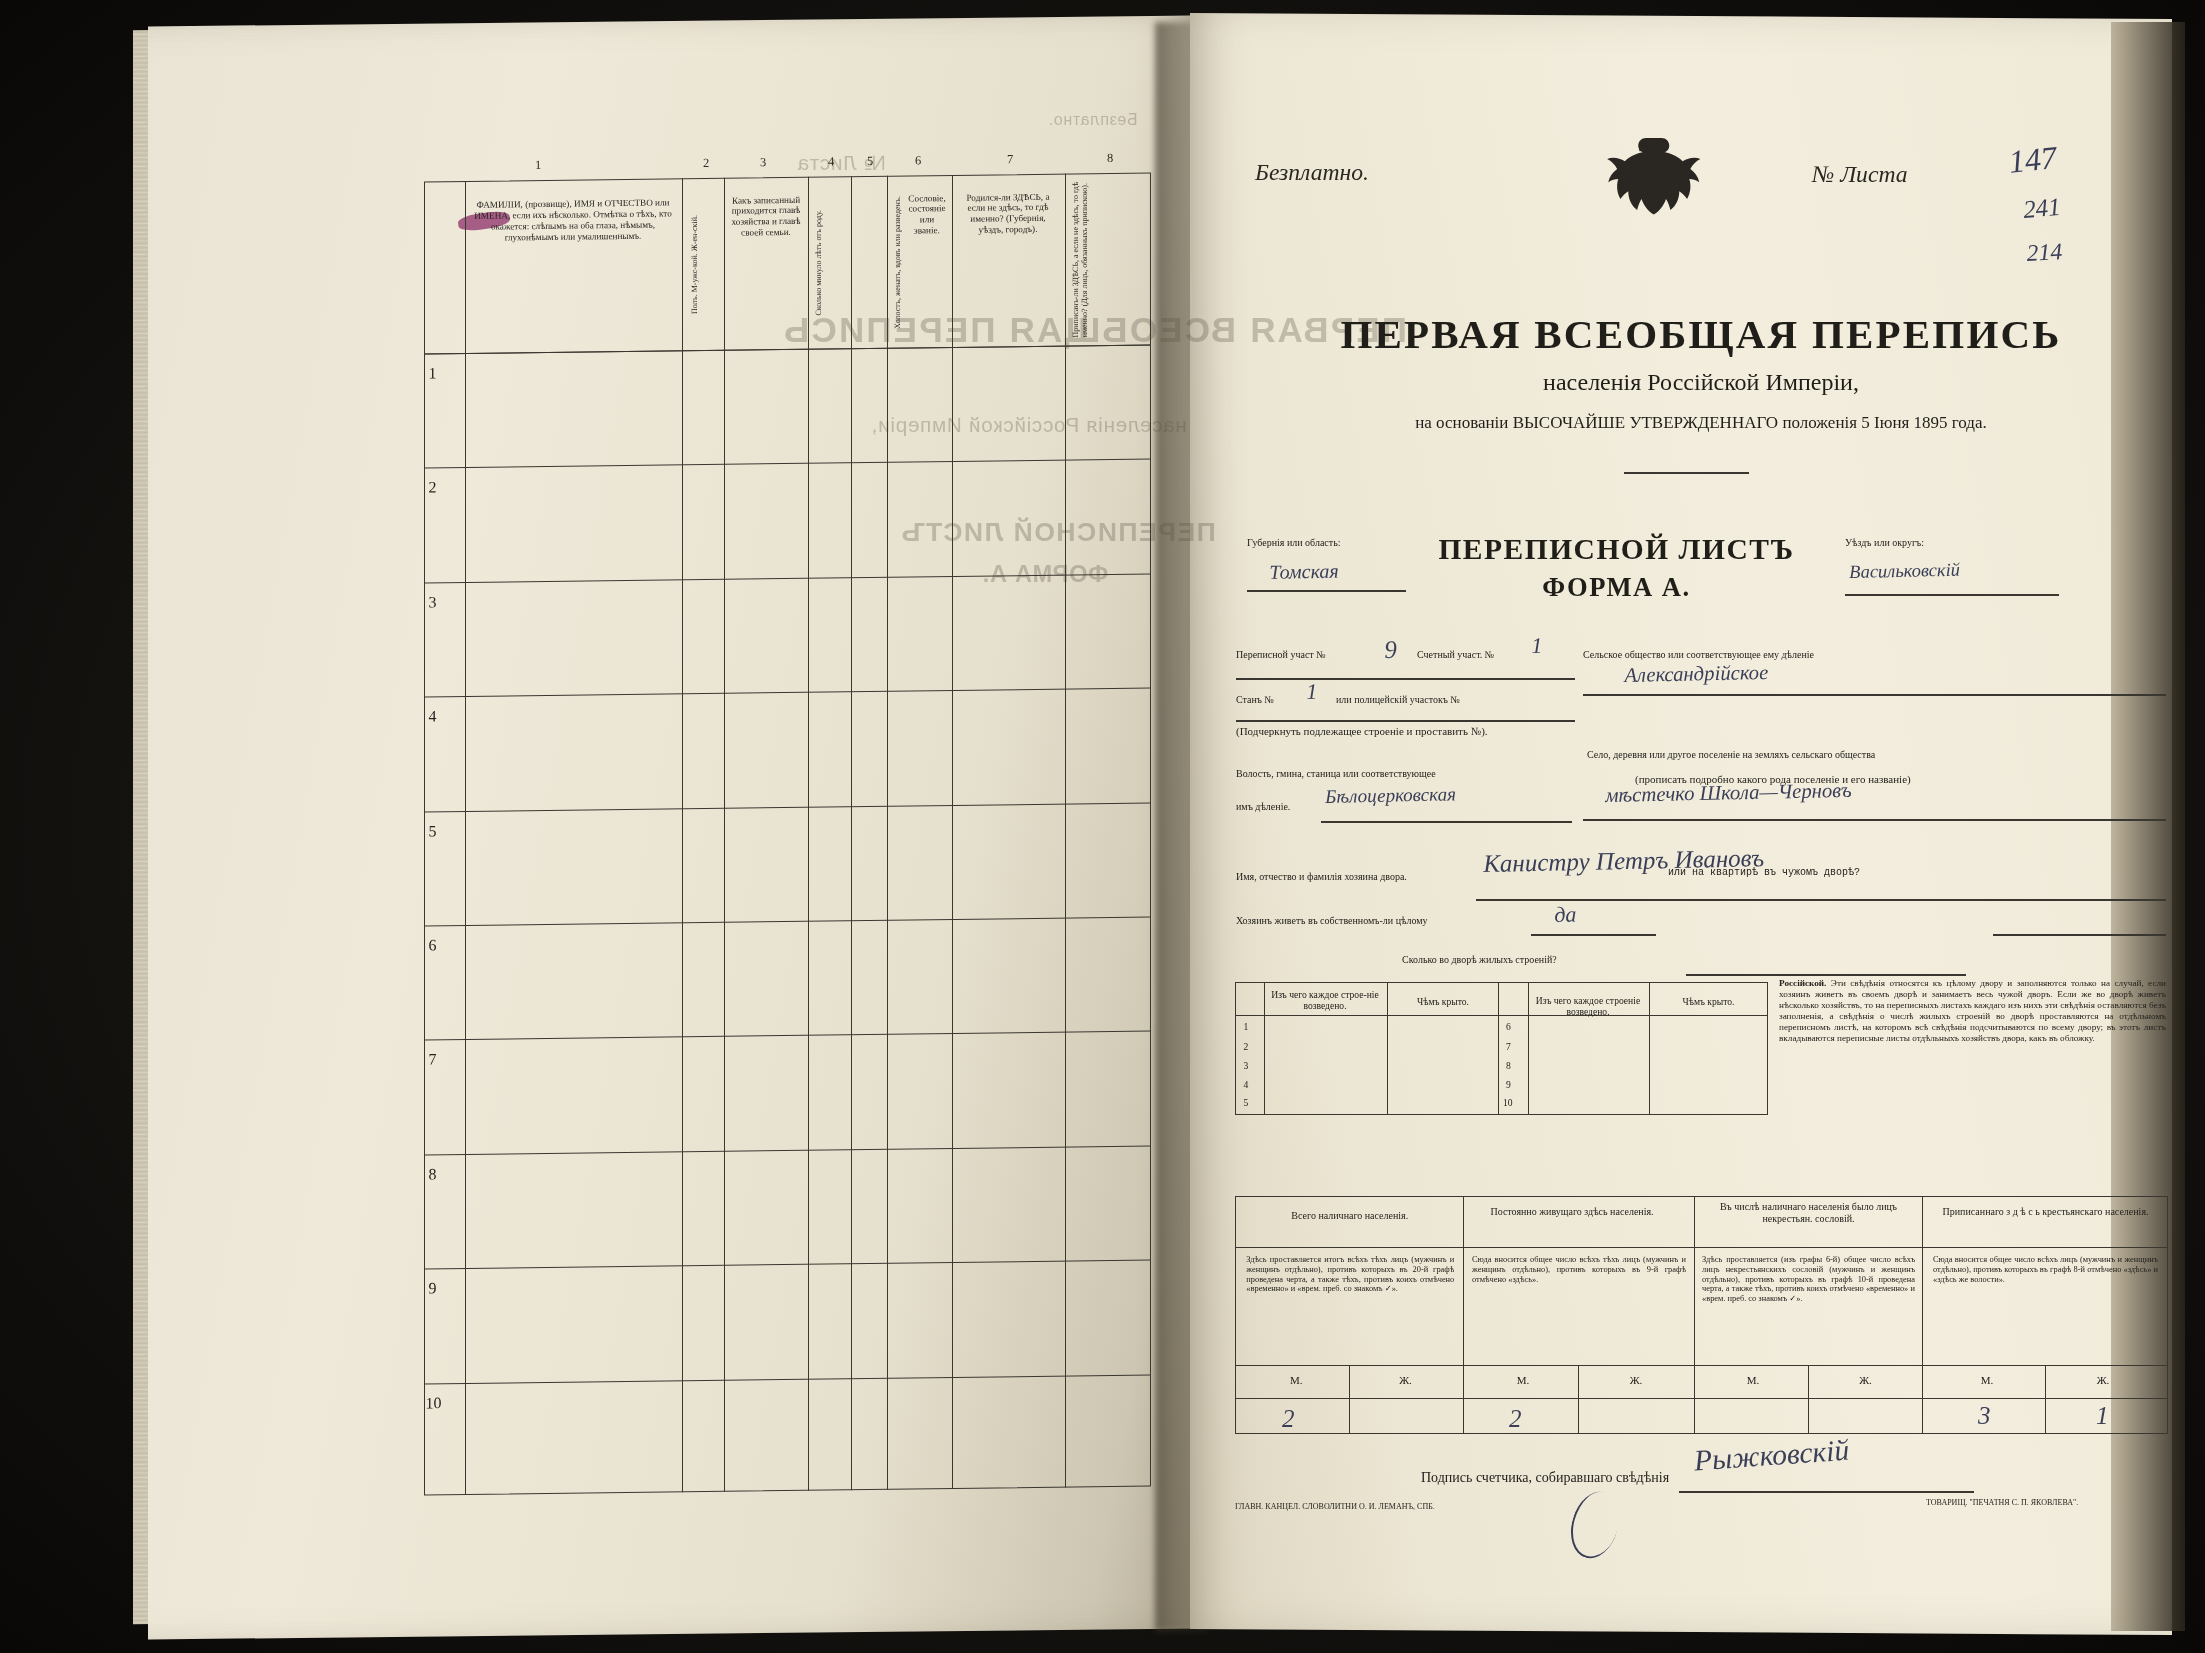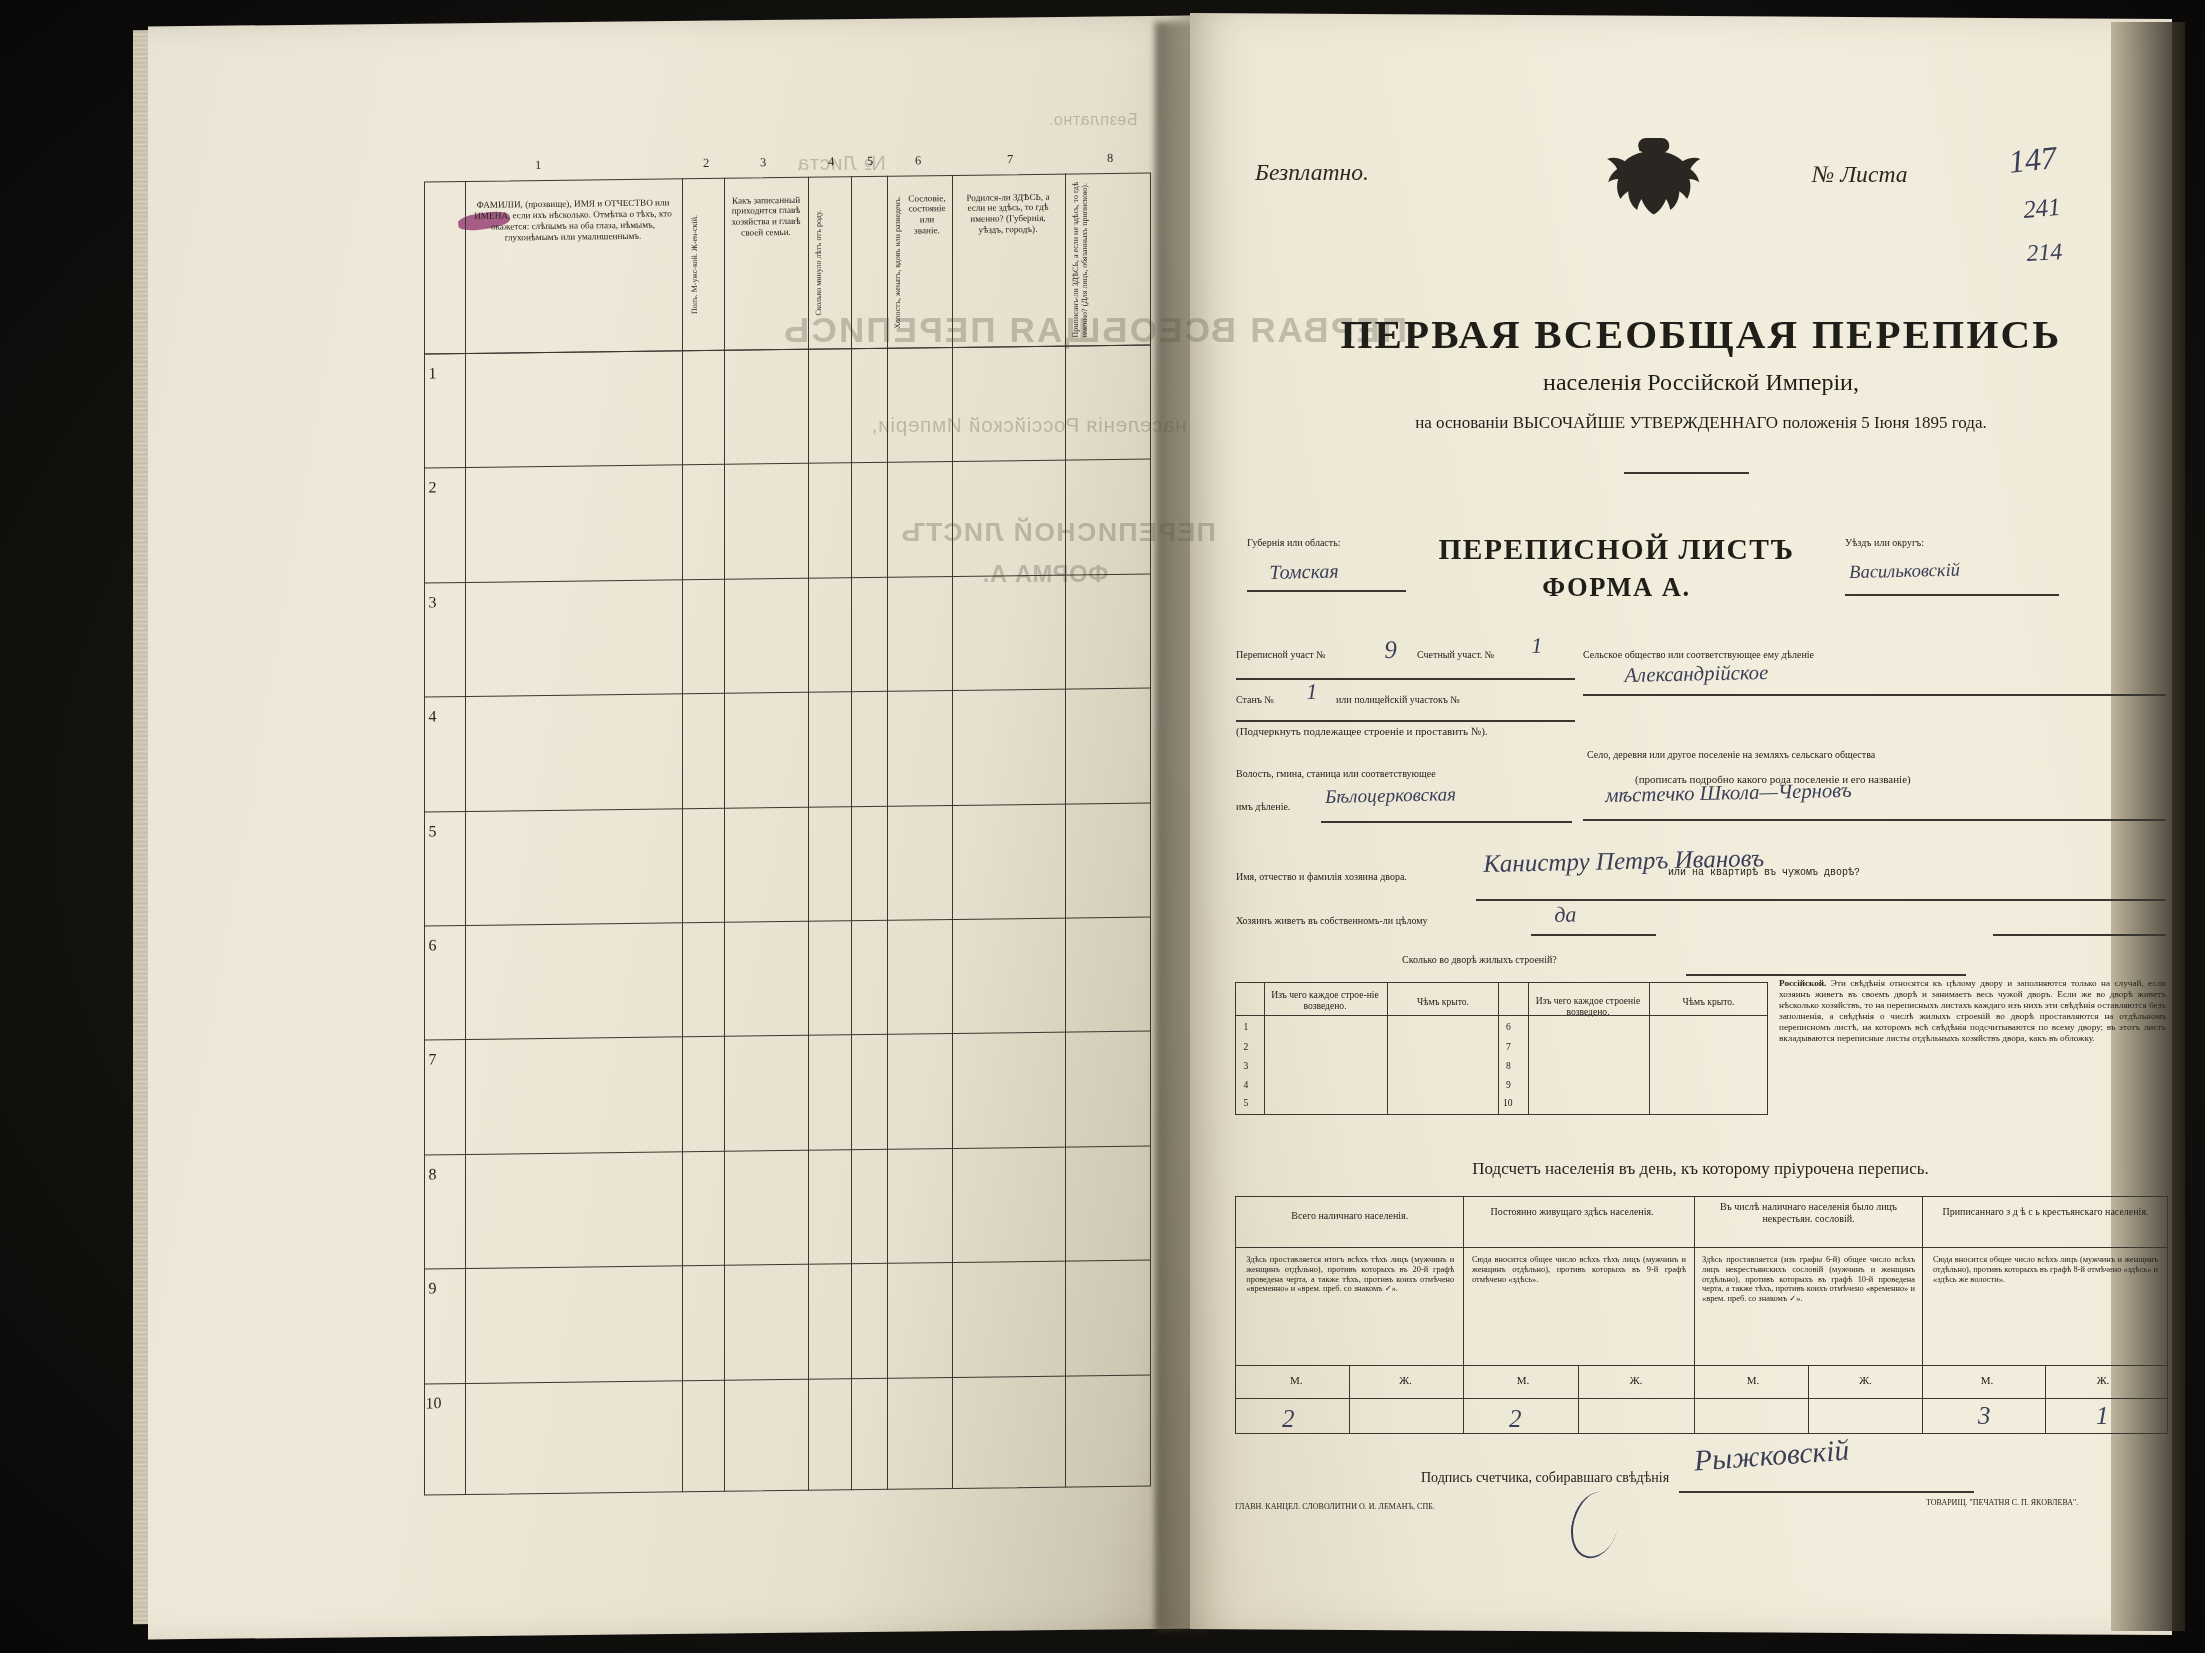--- a/index.html
+++ b/index.html
@@ -246,21 +246,20 @@
     <div class="c" style="left:270px;top:77px;">8</div>
     <div class="c" style="left:270px;top:96px;">9</div>
     <div class="c" style="left:267px;top:114px;">10</div>
   </div>
 
   <div class="note" style="left:1779px;top:978px;width:387px;">
     <b>Россійской.</b>
     <span>Эти свѣдѣнія относятся къ цѣлому двору и заполняются только на случай, если хозяинъ живетъ въ своемъ дворѣ и занимаетъ весь чужой дворъ. Если же во дворѣ живетъ нѣсколько хозяйствъ, то на переписныхъ листахъ каждаго изъ нихъ эти свѣдѣнія оставляются безъ заполненія, а свѣдѣнія о числѣ жилыхъ строеній во дворѣ проставляются на отдѣльномъ переписномъ листѣ, на которомъ всѣ свѣдѣнія подсчитываются по всему двору; въ этотъ листъ вкладываются переписные листы отдѣльныхъ хозяйствъ двора, какъ въ обложку.</span>
   </div>
 
-  <div class="r" style="left:1235px;top:1159px;width:931px;text-align:center;font-size:17px;color:#201e19;">Подсчетъ населенія въ день, къ которому пріурочена перепись.</div>
 
   <div class="bigtbl" style="left:1235px;top:1196px;width:931px;height:236px;">
     <div style="position:absolute;left:0;right:0;top:50px;height:0.7px;background:#3a3730;"></div>
     <div style="position:absolute;left:0;right:0;top:168px;height:0.7px;background:#3a3730;"></div>
     <div style="position:absolute;left:0;right:0;top:201px;height:0.7px;background:#3a3730;"></div>
     <div style="position:absolute;left:227px;top:0;bottom:0;width:0.7px;background:#3a3730;"></div>
     <div style="position:absolute;left:458px;top:0;bottom:0;width:0.7px;background:#3a3730;"></div>
     <div style="position:absolute;left:686px;top:0;bottom:0;width:0.7px;background:#3a3730;"></div>
     <div style="position:absolute;left:113px;top:168px;bottom:0;width:0.7px;background:#3a3730;"></div>
     <div style="position:absolute;left:342px;top:168px;bottom:0;width:0.7px;background:#3a3730;"></div>

